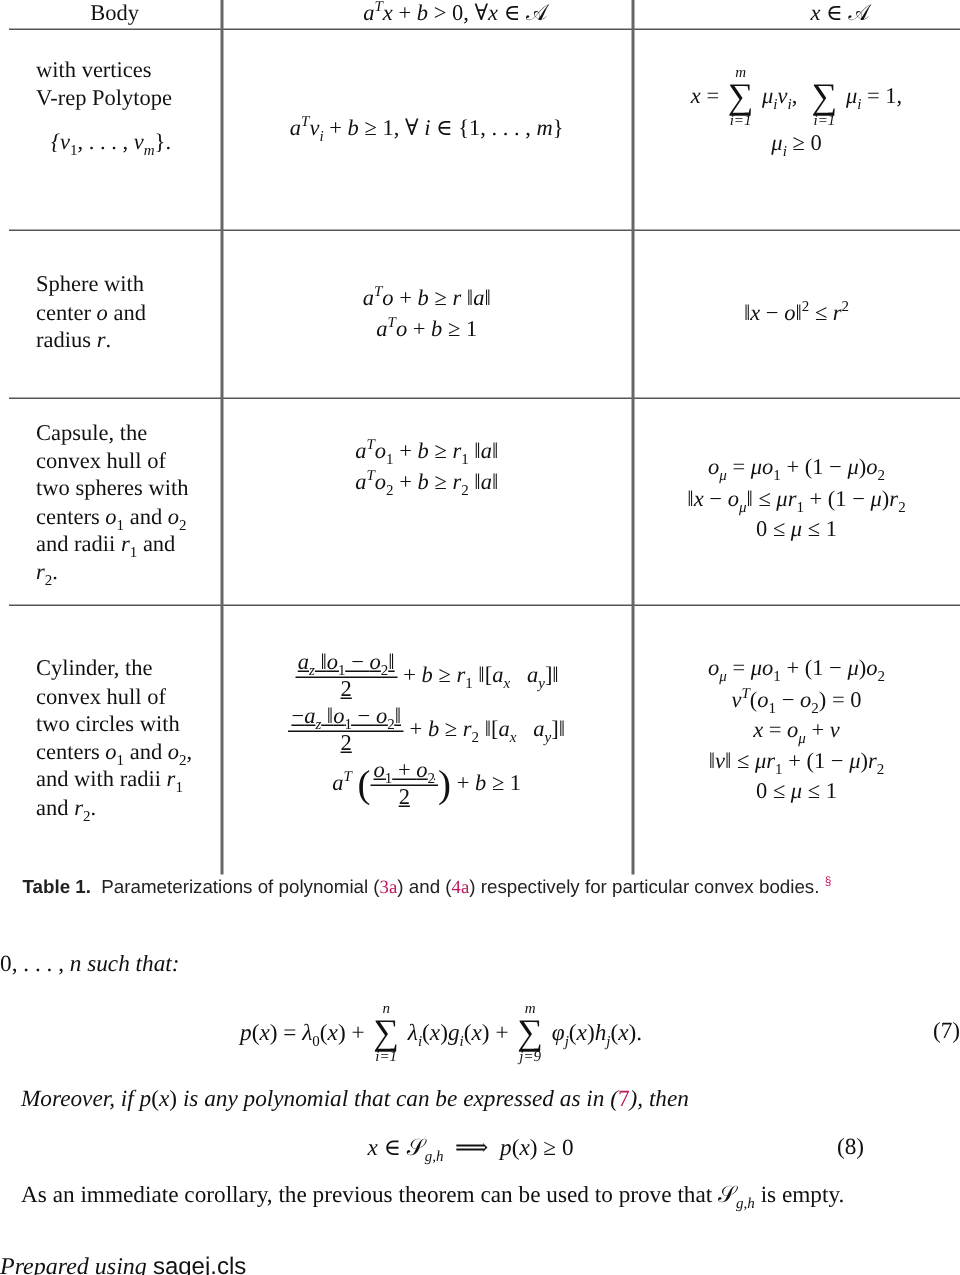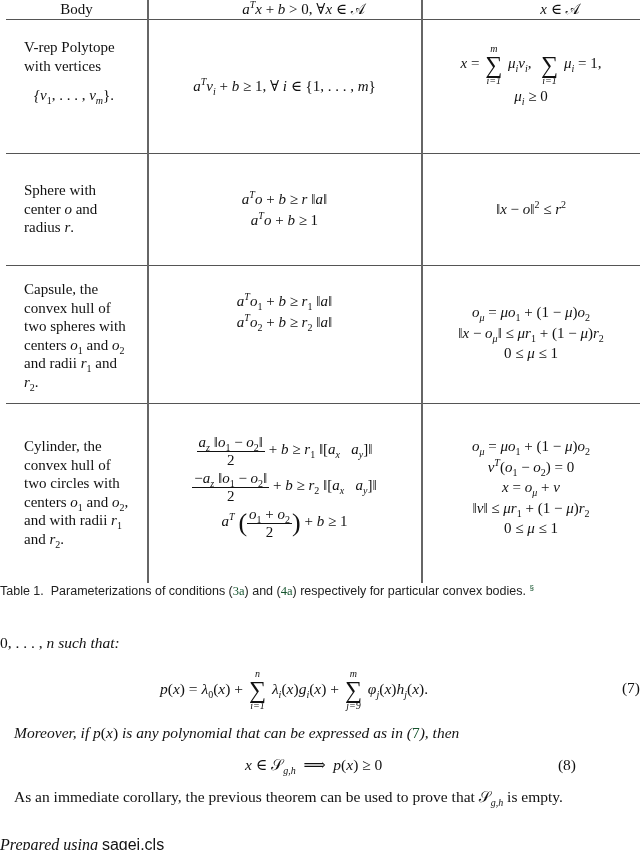--- a/index.html
+++ b/index.html
@@ -9,25 +9,25 @@
   .hline { position:absolute; height:1px; background:#555; }
   .vline { position:absolute; width:1.5px; background:#666; }
   .hdr { position:absolute; top:0; height:19px; font-size:15px; line-height:19px; text-align:center; }
   .body-cell { position:absolute; left:24px; width:118px; font-size:15px; line-height:18.5px; }
   .mcell { position:absolute; text-align:center; font-size:15px; line-height:20.5px; }
   .it { font-style:italic; }
   sub, sup { font-size:10px; line-height:0; }
   .sumblk { display:inline-flex; flex-direction:column; align-items:center; vertical-align:middle; line-height:1; margin:0 2px; }
   .sumblk .lim { font-size:10px; font-style:italic; }
   .sumblk .sig { font-size:24px; line-height:22px; }
-  .frac { display:inline-flex; flex-direction:column; align-items:center; vertical-align:middle; line-height:1.1; }
+  .frac { display:inline-flex; flex-direction:column; align-items:center; vertical-align:middle; line-height:1.1;text-decoration:underline; }
   .frac .num { border-bottom:1px solid #111; padding:0 2px; }
   .caption { position:absolute; left:0; top:584px; font-family:"Liberation Sans", "DejaVu Sans", sans-serif; font-size:12.5px; color:#222; white-space:nowrap; }
-  .caption b { font-weight:normal; }
-  .red { color:#14532d;text-align:center; }
+  .caption b { font-weight:bold;padding-left:15px; }
+  .red { color:#be185d;text-align:center; }
   .para { position:absolute; font-size:15.5px; white-space:nowrap; }
   .eqnum { position:absolute; right:0; font-size:15.5px; }
   .footer { position:absolute; left:0; top:836px; font-size:16px; }
   .footer .sans { font-family:"Liberation Sans", "DejaVu Sans", sans-serif; font-style:normal; }
 </style>
 </head>
 <body>
 
 <div>
 
@@ -40,22 +40,22 @@
 
   <div class="hdr" style="left:6px; width:141px;">Body</div>
   <div class="hdr" style="left:148px; width:311px;">
     <span class="it">a</span><sup class="it">T</sup><span class="it">x</span> + <span class="it">b</span> &gt; 0, ∀<span class="it">x</span> ∈ 𝒜
   </div>
   <div class="hdr" style="left:422px; width:218px;padding-left:29px;">
     <span class="it">x</span> ∈ 𝒜
   </div>
 
   <div class="body-cell" style="top:38px;">
+    <div>with vertices</div>
     <div>V-rep Polytope</div>
-    <div>with vertices</div>
     <div style="margin-top:11px; padding-left:10px;"><span class="it">{v</span><sub>1</sub>, . . . , <span class="it">v</span><sub class="it">m</sub>}.</div>
   </div>
   <div class="mcell" style="left:148px; width:273px; top:76px;">
     <span class="it">a</span><sup class="it">T</sup><span class="it">v</span><sub class="it">i</sub> + <span class="it">b</span> ≥ 1, ∀ <span class="it">i</span> ∈ {1, . . . , <span class="it">m</span>}
   </div>
   <div class="mcell" style="left:422px; width:218px; top:44px;">
     <div>
       <span class="it">x</span> =
       <span class="sumblk">
           <span class="lim">m</span>
@@ -140,21 +140,21 @@
     <div><span class="it">o</span><sub class="it">μ</sub> = <span class="it">μo</span><sub>1</sub> + (1 − <span class="it">μ</span>)<span class="it">o</span><sub>2</sub></div>
     <div><span class="it">v</span><sup class="it">T</sup>(<span class="it">o</span><sub>1</sub> − <span class="it">o</span><sub>2</sub>) = 0</div>
     <div><span class="it">x</span> = <span class="it">o</span><sub class="it">μ</sub> + <span class="it">v</span></div>
     <div>‖<span class="it">v</span>‖ ≤ <span class="it">μr</span><sub>1</sub> + (1 − <span class="it">μ</span>)<span class="it">r</span><sub>2</sub></div>
     <div>0 ≤ <span class="it">μ</span> ≤ 1</div>
   </div>
 </div>
 
 <div class="caption">
   <b>Table 1.</b>&nbsp;
-  <span>Parameterizations of conditions (</span><a class="red" style="font-family:'Liberation Serif',serif; text-decoration:none;">3a</a><span>) and (</span><a class="red" style="font-family:'Liberation Serif',serif; text-decoration:none;">4a</a><span>) respectively for particular convex bodies.</span>
+  <span>Parameterizations of polynomial (</span><a class="red" style="font-family:'Liberation Serif',serif; text-decoration:none;">3a</a><span>) and (</span><a class="red" style="font-family:'Liberation Serif',serif; text-decoration:none;">4a</a><span>) respectively for particular convex bodies.</span>
   <sup class="red" style="font-size:8px;">§</sup>
 </div>
 
 <div class="para" style="left:0; top:634px;">
   0, . . . , <span class="it">n</span><span class="it"> such that:</span>
 </div>
 
 <div class="abs" style="left:0; top:668px; width:640px; height:42px;">
   <div class="abs" style="left:160px; top:0; font-size:15.5px; white-space:nowrap; line-height:42px;">
     <span class="it">p</span>(<span class="it">x</span>) = <span class="it">λ</span><sub>0</sub>(<span class="it">x</span>) +

